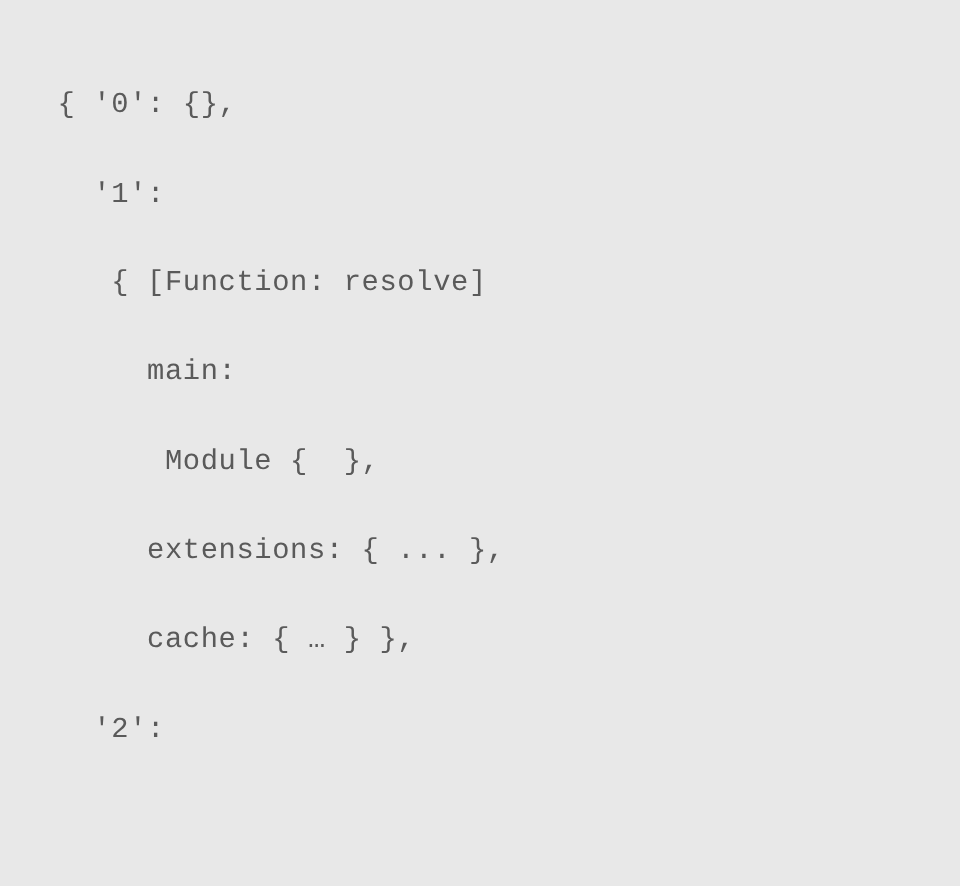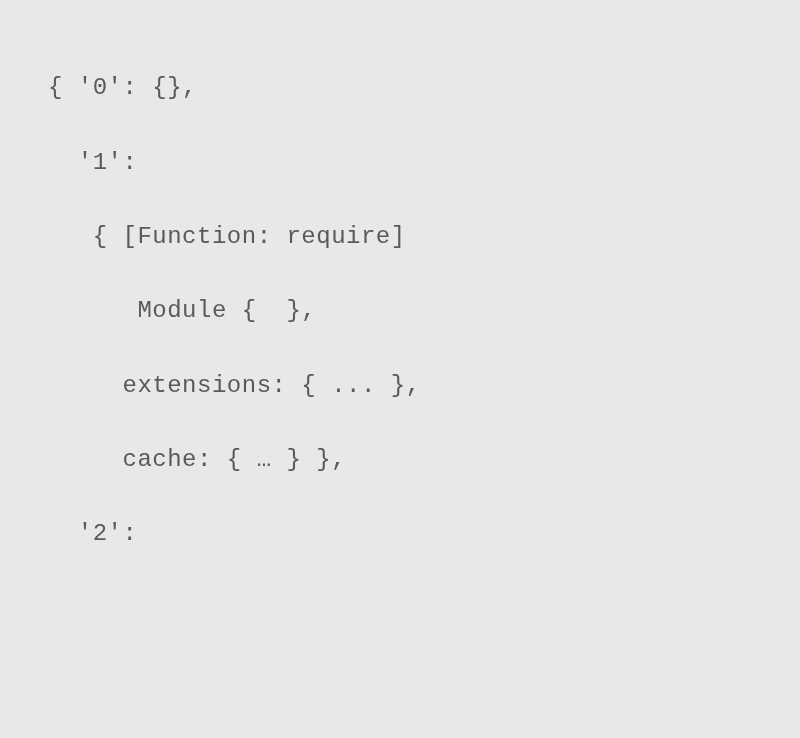--- a/index.html
+++ b/index.html
@@ -24,21 +24,22 @@
     .line {
       display: block;
     }
   </style>
 </head>
 <body>
 
 <div class="code-block">
 <span class="line">{ '0': {},</span>
 <span class="line">  '1':</span>
-<span class="line">   { [Function: require]</span>
+<span class="line">   { [Function: resolve]</span>
+<span class="line">     main:</span>
 <span class="line">      Module {  },</span>
 <span class="line">     extensions: { ... },</span>
 <span class="line">     cache: { … } },</span>
 <span class="line">  '2':</span>
 
 
 
 
 
 

